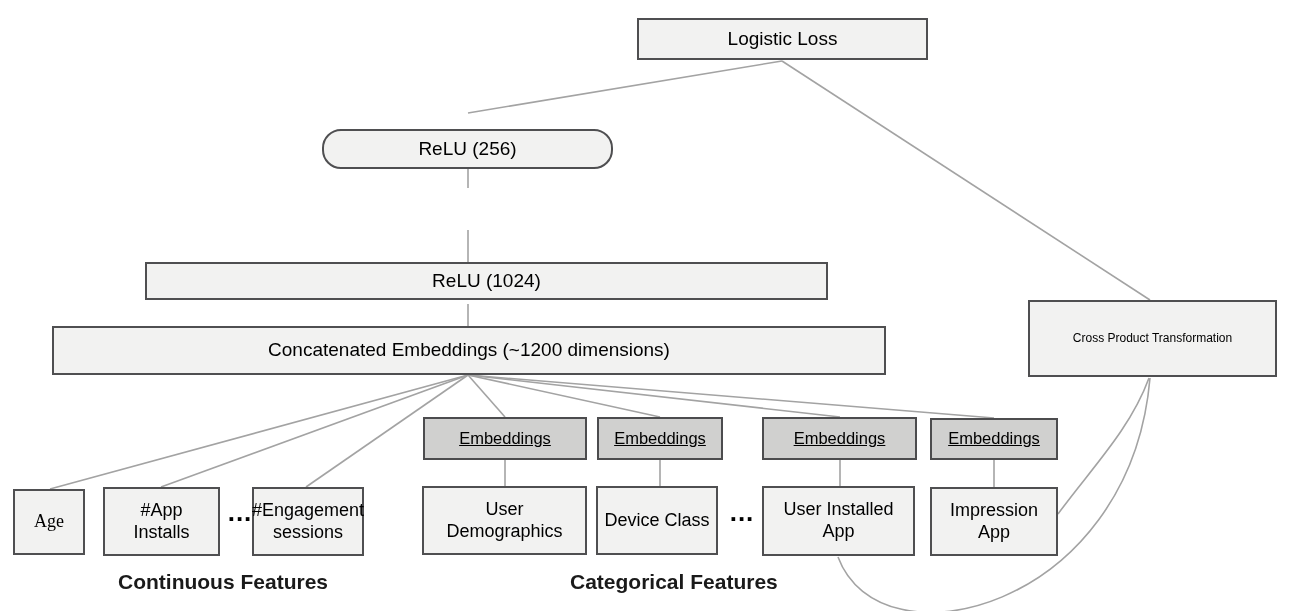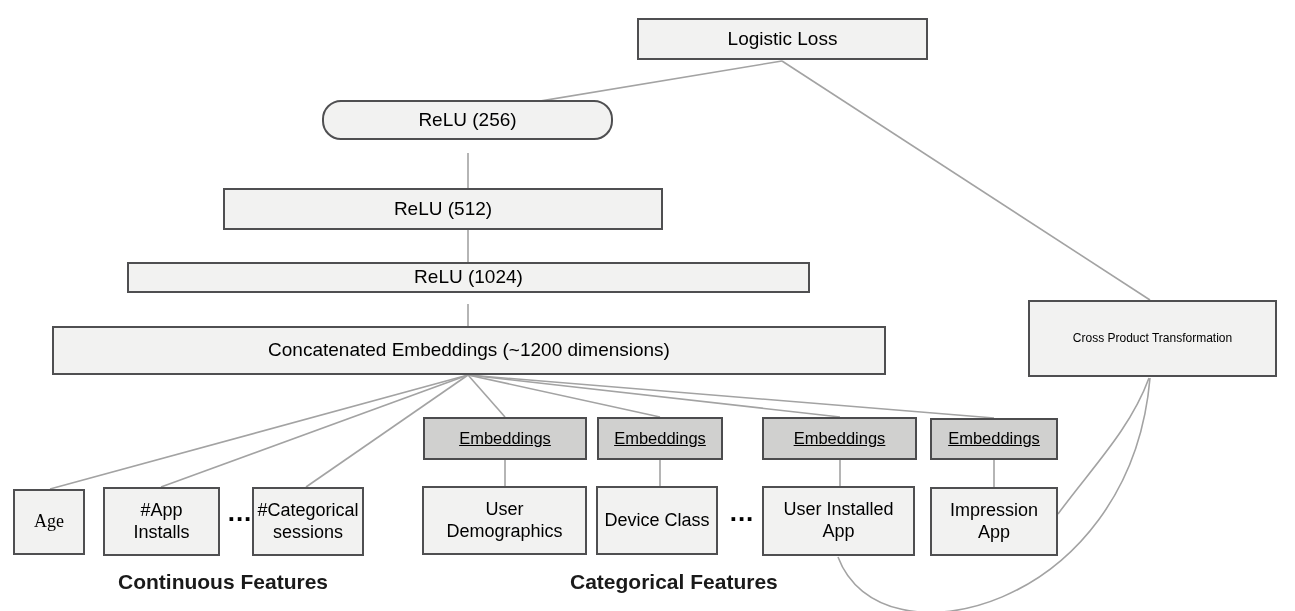--- a/index.html
+++ b/index.html
@@ -79,29 +79,26 @@
     <line x1="994" y1="460" x2="994" y2="487"></line>
 
     <path d="M 838 557 C 880 670, 1130 610, 1150 378"></path>
     <path d="M 1058 514 C 1090 470, 1130 430, 1149 378"></path>
   </svg>
 
   <div class="node" style="left:637px; top:18px; width:291px; height:42px;">
     <span>Logistic Loss</span>
   </div>
 
-  <div class="node" style="left:322px; top:100px; width:291px; height:40px;border-radius:19px;">
+  <div class="node" style="left:322px; top:129px; width:291px; height:40px;border-radius:19px;">
     <span>ReLU (256)</span>
   </div>
 
-  <div class="node" style="left:223px; top:188px; width:440px; height:42px;">
-    <span>ReLU (512)</span>
-  </div>
 
-  <div class="node" style="left:127px; top:262px; width:683px; height:31px;">
+  <div class="node" style="left:145px; top:262px; width:683px; height:38px;">
     <span>ReLU (1024)</span>
   </div>
 
   <div class="node" style="left:52px; top:326px; width:834px; height:49px;">
     <span>Concatenated Embeddings (~1200 dimensions)</span>
   </div>
 
   <div class="node" style="left:1028px; top:300px; width:249px; height:77px; font-size:12px;">
     <span>Cross Product Transformation</span>
   </div>
@@ -122,21 +119,21 @@
   <div class="node feature" style="left:13px; top:489px; width:72px; height:66px;font-family:Liberation Serif, serif;">
     <span>Age</span>
   </div>
   <div class="node feature" style="left:103px; top:487px; width:117px; height:69px;">
     <span>#App Installs</span>
   </div>
   <div class="dots" style="left:226px; top:492px; width:28px; text-align:center;">
     <span>...</span>
   </div>
   <div class="node feature" style="left:252px; top:487px; width:112px; height:69px;">
-    <span>#Categorical sessions</span>
+    <span>#Engagement sessions</span>
   </div>
 
   <div class="node feature" style="left:596px; top:486px; width:122px; height:69px;">
     <span>Device Class</span>
   </div>
   <div class="node feature" style="left:422px; top:486px; width:165px; height:69px;">
     <span>User Demographics</span>
   </div>
   <div class="dots" style="left:728px; top:492px; width:28px; text-align:center;">
     <span>...</span>

